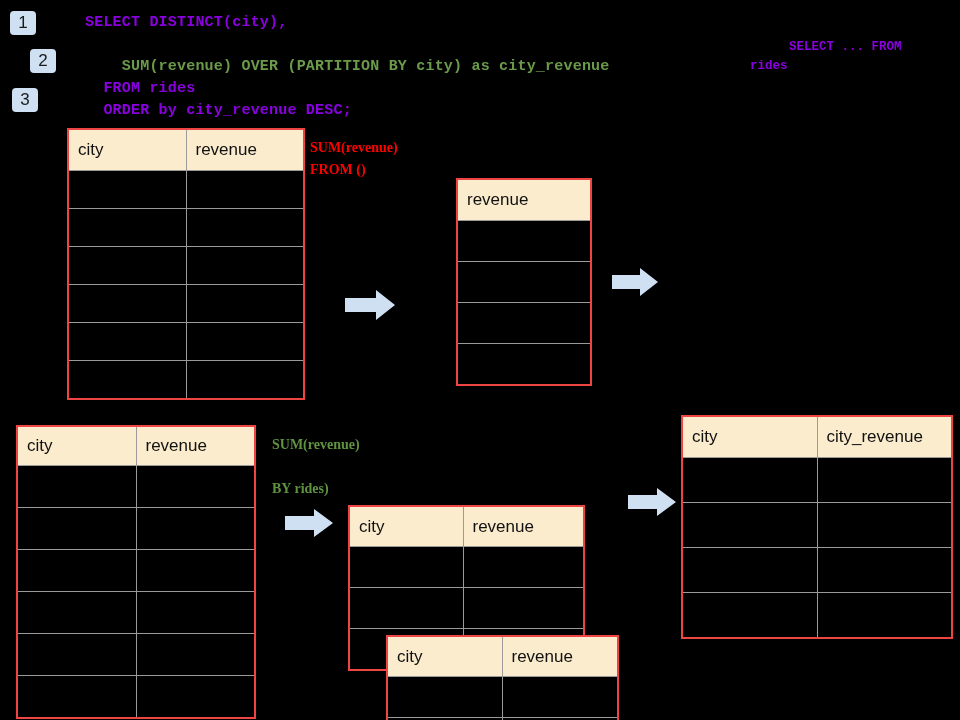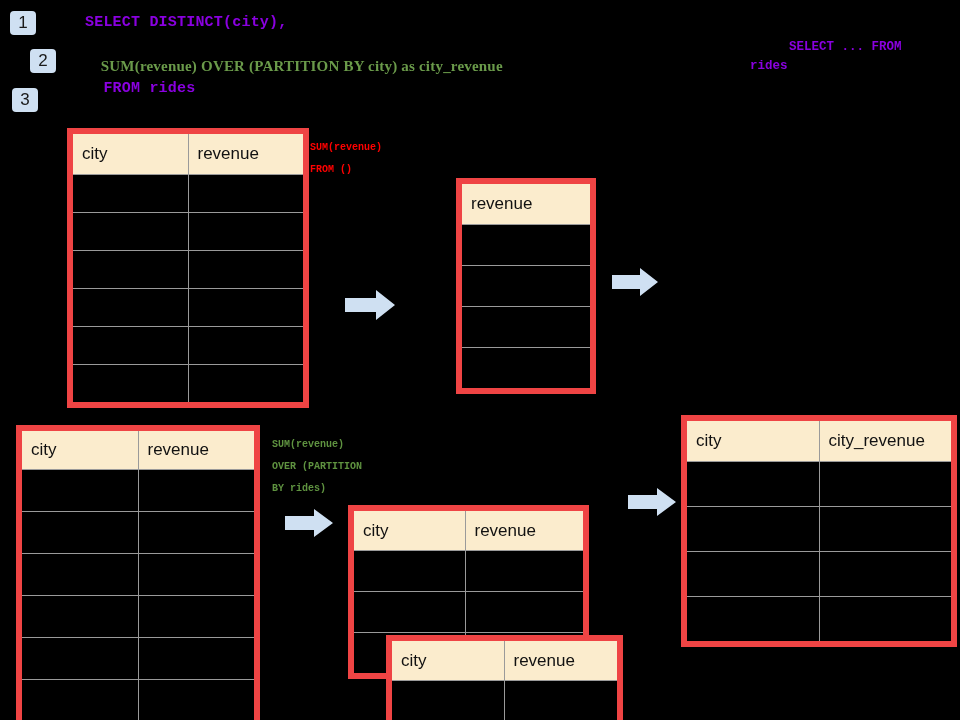--- a/index.html
+++ b/index.html
@@ -51,36 +51,36 @@
     font-size: 12.5px;
     font-weight: bold;
     line-height: 19px;
     color: #8a00e0;
     white-space: pre;
   }
 
   
   .annot {
     position: absolute;
-    font-family: Liberation Mono, monospace;
-    font-size: 10px;
+    font-family: Liberation Serif, serif;
+    font-size: 14px;
     font-weight: bold;
     line-height: 22px;
     white-space: pre;
   }
   .annot.red   { color: #ff0000; }
   .annot.green { color: #5f9340; }
 
   
   .tbl {
     position: absolute;
     border-collapse: collapse;
     table-layout: fixed;
     background: #4c1d95;
-    border: 6px solid #ef4444;
+    border: 2px solid #ef4444;
   }
   .tbl td {
     border: 1px solid #9a9a9a;
     padding: 0;
     background: #000000;
   }
   .tbl th {
     border: 1px solid #9a9a9a;
     background: #fbeccd;
     color: #111111;
@@ -100,31 +100,31 @@
 </head>
 <body>
 
 <div id="canvas">
 
   <div class="badge" style="left:10px; top:11px;">1</div>
   <div class="badge" style="left:30px; top:49px;">2</div>
   <div class="badge" style="left:12px; top:88px;">3</div>
 
   <div class="code c-purple" style="left:85px; top:12px;">SELECT DISTINCT(city),</div>
-  <div class="code c-green" style="left:85px; top:56px;font-family:Liberation Serif, serif;">    SUM(revenue) OVER (PARTITION BY city) as city_revenue</div>
+  <div class="code c-green" style="left:85px; top:56px;">    SUM(revenue) OVER (PARTITION BY city) as city_revenue</div>
   <div class="code c-purple" style="left:85px; top:78px;text-align:center;">  FROM rides</div>
+  <div class="code c-purple" style="left:85px; top:100px;">  ORDER by city_revenue DESC;</div>
 
   <div class="sidenote" style="left:789px; top:38px;">SELECT ... FROM</div>
   <div class="sidenote" style="left:750px; top:57px;">rides</div>
 
   <div class="annot red" style="left:310px; top:137px;">SUM(revenue)</div>
   <div class="annot red" style="left:310px; top:159px;">FROM ()</div>
 
   <div class="annot green" style="left:272px; top:434px;">SUM(revenue)</div>
-  <div class="annot green" style="left:272px; top:456px;">OVER (PARTITION</div>
   <div class="annot green" style="left:272px; top:478px;">BY rides)</div>
 
   <table class="tbl" style="left:67px; top:128px; width:236px;">
     <colgroup>
         <col style="width:118px">
         <col style="width:118px">
       </colgroup>
     <thead>
       <tr>
         <th style="height:40px">city</th>

